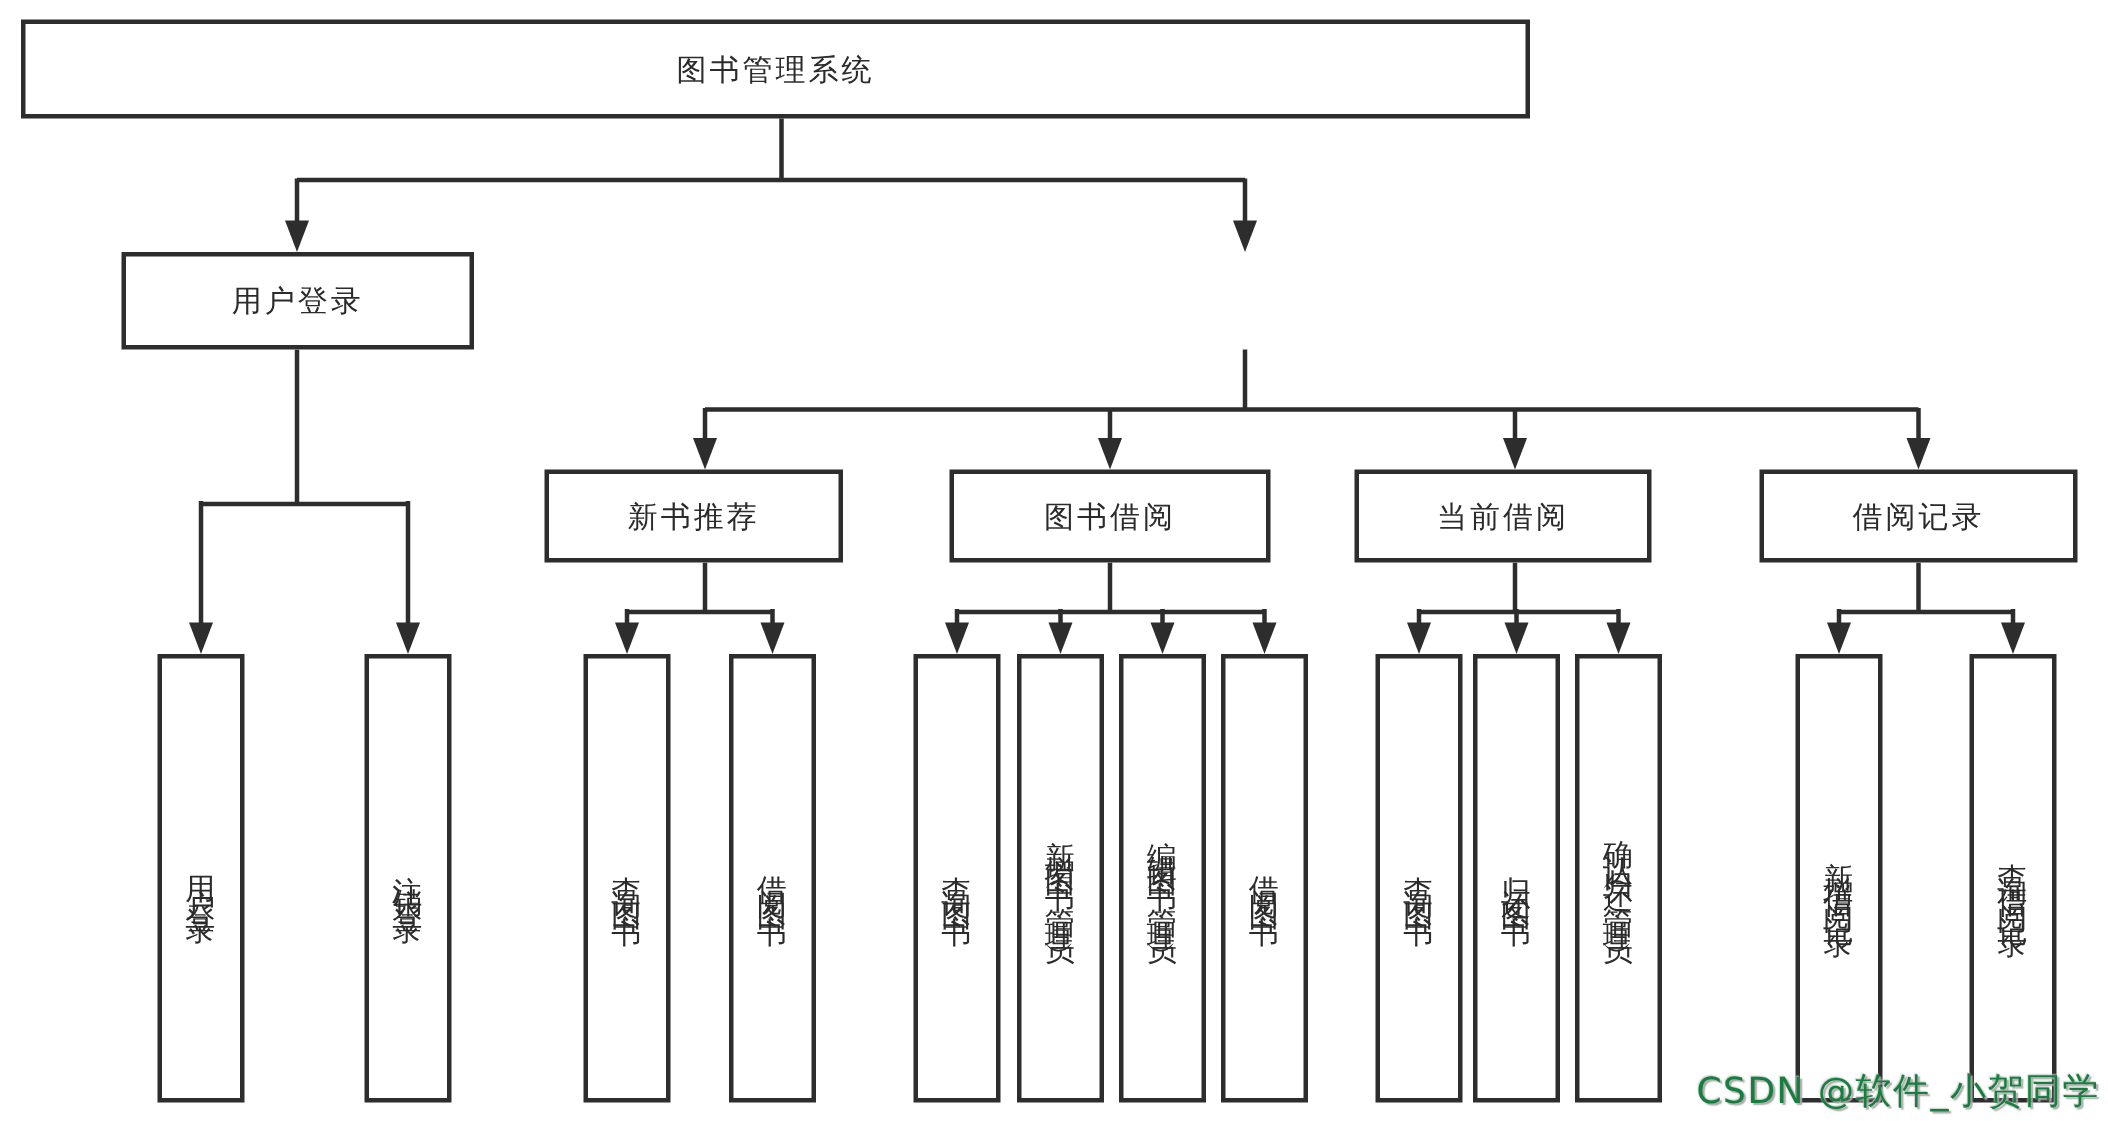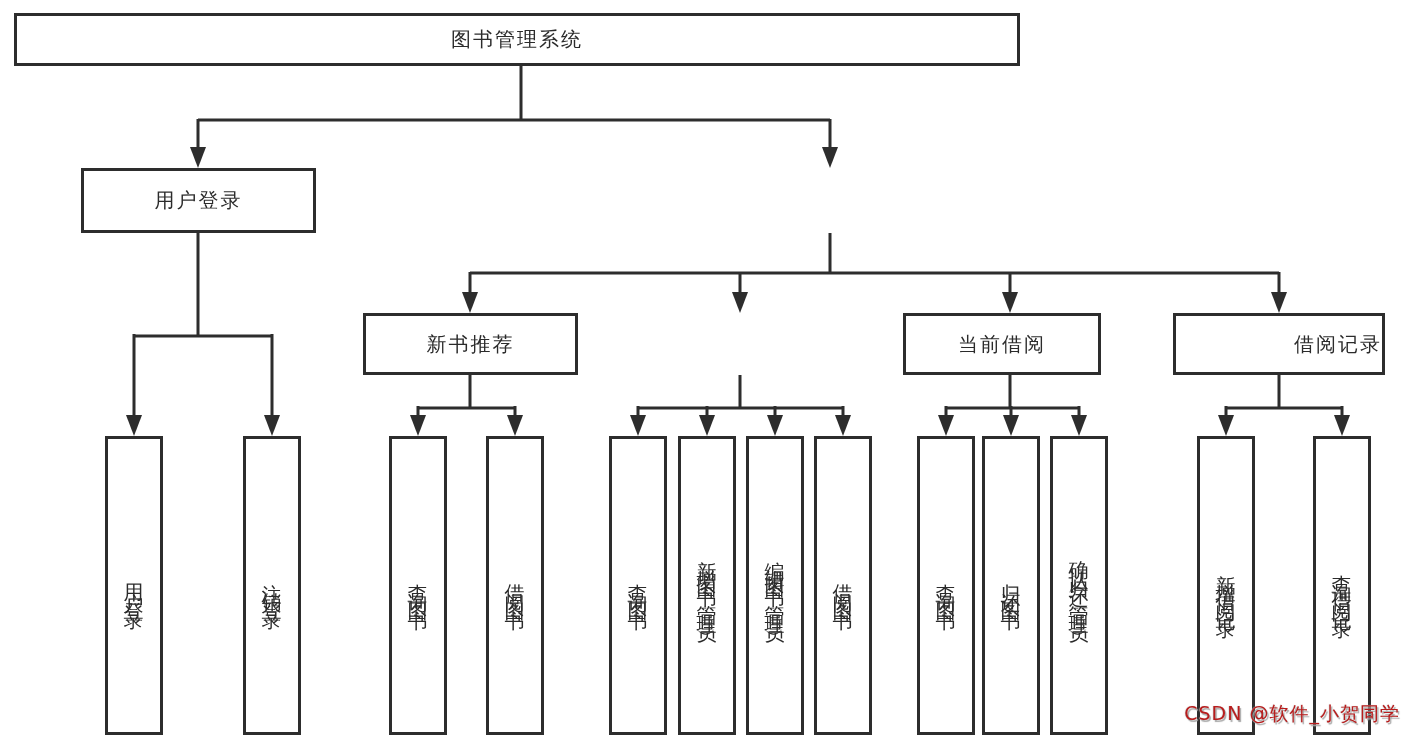--- a/index.html
+++ b/index.html
@@ -22,28 +22,28 @@
     background: #ffffff;
     border: 3px solid #2d2d2d;
     display: flex;
     align-items: center;
     justify-content: center;
     color: #2b2b2b;
     font-size: 20px;
     letter-spacing: 2px;
     white-space: nowrap;
   }
-  .node-root   { left: 14px;   top: 13px;  width: 1006px; height: 53px; }
+  .node-root   { left: 14px;   top: 13px;  width: 1006px; height: 66px; }
   .node-l2-a   { left: 81px;   top: 168px; width: 235px;  height: 65px; }
   .node-l2-b   { left: 712px;  top: 168px; width: 235px;  height: 65px; }
   .node-l3     { top: 313px; height: 62px; }
-  .node-l3-a   { left: 363px;  width: 215px; }
+  .node-l3-a   { left: 363px;  width: 199px; }
   .node-l3-b   { left: 633px;  width: 214px; }
   .node-l3-c   { left: 903px;  width: 198px; }
-  .node-l3-d   { left: 1173px; width: 212px; justify-content: flex-end; }
+  .node-l3-d   { left: 1173px; width: 212px; }
   .leaf {
     top: 436px;
     height: 299px;
     width: 58px;
   }
   .leaf span {
     writing-mode: vertical-rl;
     text-orientation: mixed;
     letter-spacing: 9px;
     font-size: 20px;
@@ -59,23 +59,23 @@
   .leaf-6  { left: 746px; }
   .leaf-7  { left: 814px; }
   .leaf-8  { left: 917px; }
   .leaf-9  { left: 982px; }
   .leaf-10 { left: 1050px; }
   .leaf-11 { left: 1197px; }
   .leaf-12 { left: 1313px; }
   .watermark {
     position: absolute;
     right: 5px;
-    bottom: 20px;
-    font-size: 19px;
-    color: #b91c1c;
+    bottom: 4px;
+    font-size: 24px;
+    color: #15803d;
     text-shadow: 1.5px 1.5px 1px #a8a8a8, -0.5px -0.5px 1px #c4c4c4;
     letter-spacing: 1px;
     z-index: 10;
     white-space: nowrap;
   }
 </style>
 </head>
 <body>
 
 <div class="canvas">
@@ -144,20 +144,23 @@
     <span>图书管理系统</span>
   </div>
 
   <div class="node node-l2-a">
     <span>用户登录</span>
   </div>
 
   <div class="node node-l3 node-l3-a">
     <span>新书推荐</span>
   </div>
+  <div class="node node-l3 node-l3-b">
+    <span>图书借阅</span>
+  </div>
   <div class="node node-l3 node-l3-c">
     <span>当前借阅</span>
   </div>
   <div class="node node-l3 node-l3-d">
     <span>借阅记录</span>
   </div>
 
   <div class="node leaf leaf-0">
     <span>用户登录</span>
   </div>

